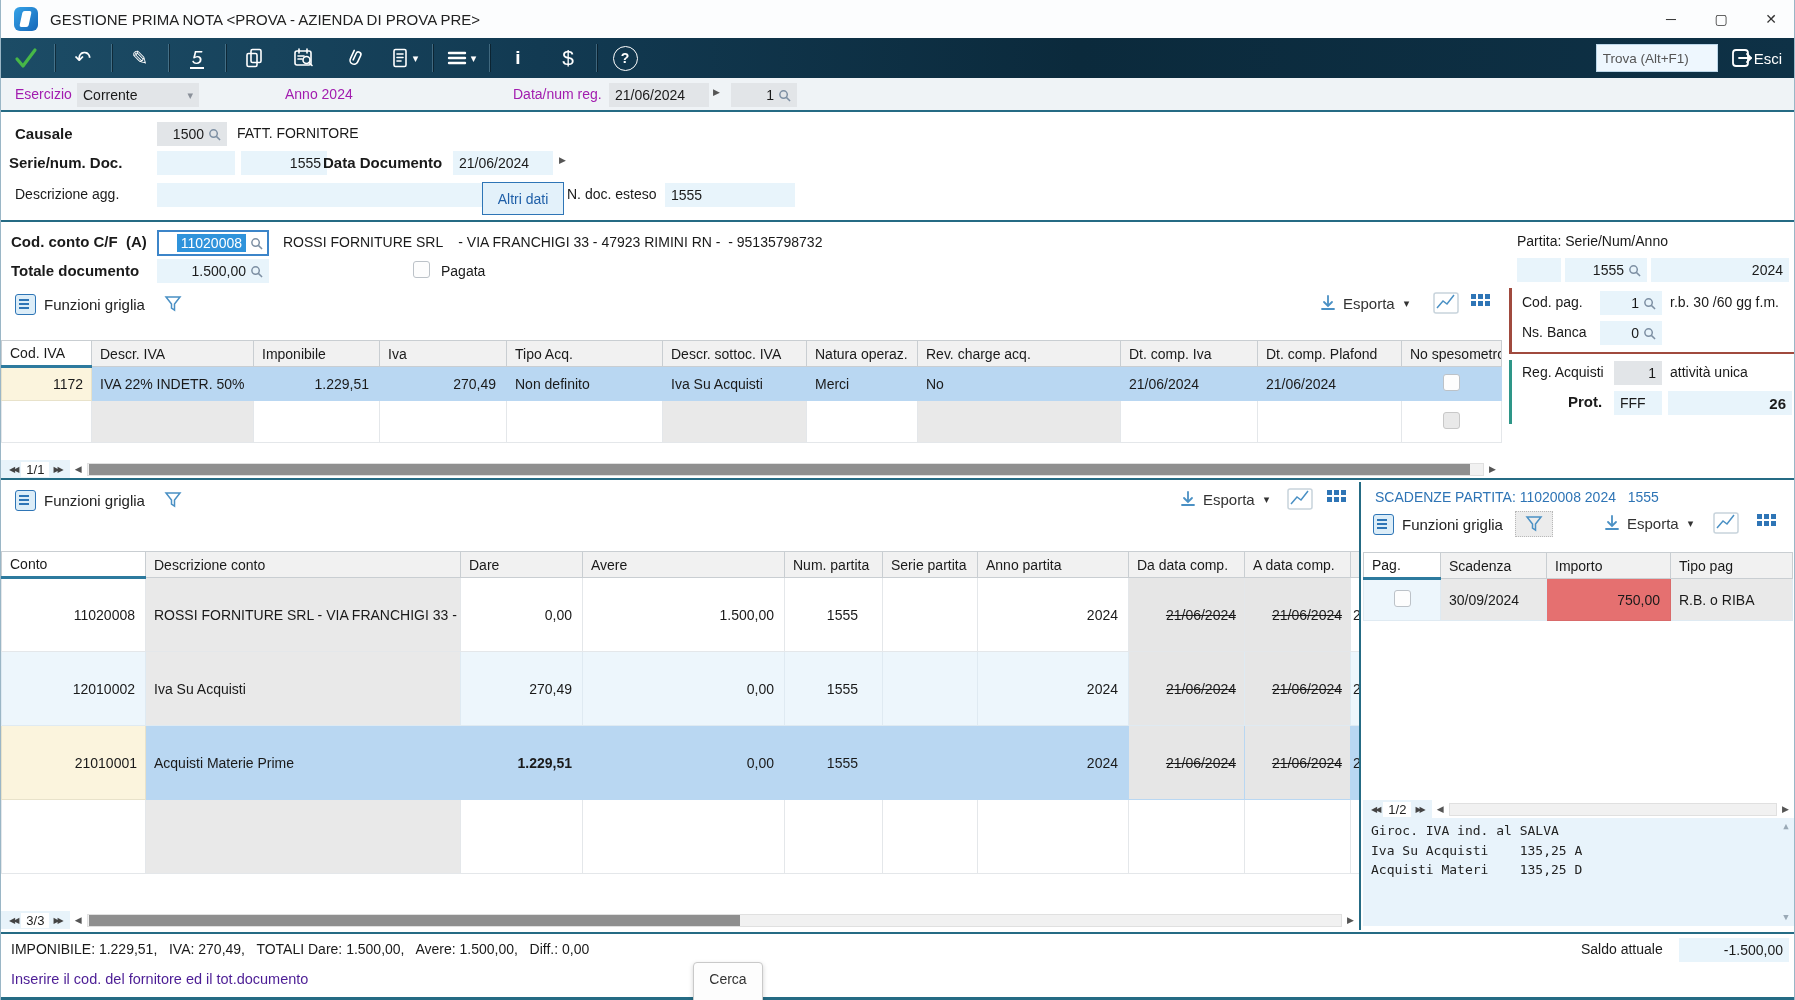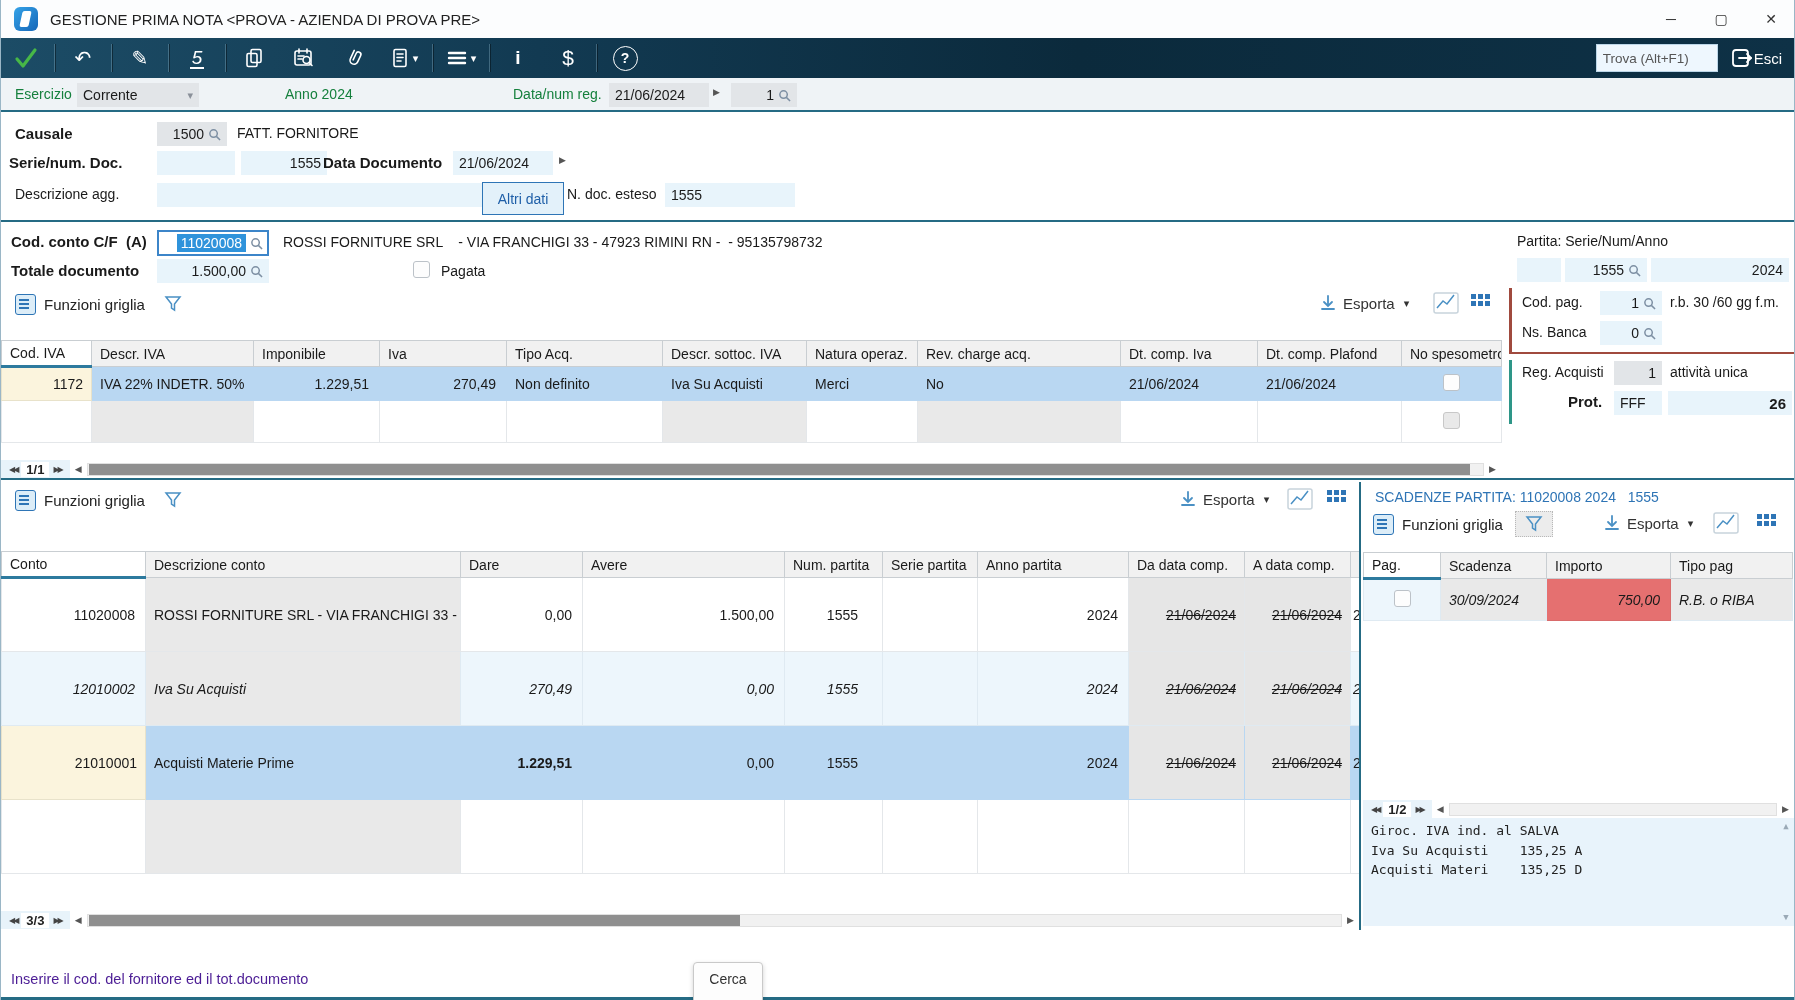--- a/index.html
+++ b/index.html
@@ -2,21 +2,21 @@
 <html><head>
 <meta charset="utf-8">
 <style>
   html,body{margin:0;padding:0;background:#cfd6dc;}
   #app{position:relative;width:1795px;height:1000px;background:#ffffff;overflow:hidden;
        font-family:"Liberation Sans",sans-serif;font-size:14px;color:#1a1a1a;
        border-left:1px solid #9ab6c6;border-right:1px solid #9ab6c6;box-sizing:border-box;}
   .abs{position:absolute;}
   .pre{white-space:pre;}
   .bold{font-weight:bold;}
-  .gray-lbl{color:#15803d;}
+  .gray-lbl{color:#a21caf;}
   
   .titlebar{left:0;top:0;width:1795px;height:38px;background:#fcfdfe;display:flex;align-items:center;}
   .logo{width:24px;height:24px;margin-left:13px;border-radius:6px;
         background:linear-gradient(135deg,#35a3e8,#1566b8);position:relative;flex:0 0 auto;}
   .logo::after{content:"";position:absolute;left:7px;top:4px;width:9px;height:16px;background:#fff;
         border-radius:2px;transform:skewX(-12deg);}
   .title-text{margin-left:12px;font-size:15px;color:#222;}
   .win-btns{margin-left:auto;display:flex;height:38px;}
   .win-btn{width:50px;height:38px;display:flex;align-items:center;justify-content:center;
         font-size:14px;color:#333;cursor:default;}
@@ -68,28 +68,28 @@
   table.tbl{border-collapse:collapse;table-layout:fixed;background:#fff;}
   .tbl th{background:#f1f1f1;border:1px solid #c9ced2;font-weight:normal;text-align:left;
         padding:2px 8px;height:20px;font-size:14px;overflow:hidden;white-space:nowrap;}
   .tbl th.active{background:#fff;border-bottom:3px solid #2d7a9e;}
   .tbl td{border:1px solid #e4e7ea;padding:2px 8px;font-size:14px;overflow:hidden;white-space:nowrap;}
   .tbl td.num{text-align:right;padding-right:10px;}
   .tbl tr.selrow td{background:#b9d7f2;border-color:#b9d7f2;}
   td.cream{background:#fbf4dd !important;border-color:#e8e2ca !important;text-align:right;}
   td.dimcell{background:#e9e9e9 !important;}
   td.strike{background:#e6e6e6 !important;text-decoration:line-through;text-align:right;}
-  tr.altrow td{background:#edf6fc;border-color:#dfeaf2;font-style:italic;}
+  tr.altrow td{background:#edf6fc;border-color:#dfeaf2;}
   td.red{background:#e57070 !important;border-color:#d96a6a !important;}
   td.bluecell{background:#b9d7f2 !important;}
   
   .pager{display:flex;align-items:center;height:18px;background:#fff;}
   .pgzone{display:flex;align-items:center;background:#e8f3fa;height:18px;padding:0 4px;}
   .pgbtn{font-size:8px;color:#444;letter-spacing:-2px;padding:0 4px;}
-  .pgnum{font-size:13px;background:#fff;padding:0 5px;color:#222;font-weight:bold;}
+  .pgnum{font-size:13px;background:#fff;padding:0 5px;color:#222;}
   .arrbtn{font-size:9px;color:#555;padding:0 5px;letter-spacing:0;}
   .track{flex:1;height:13px;background:#f1f1f1;border:1px solid #e0e0e0;box-sizing:border-box;position:relative;}
   .thumb{position:absolute;top:0;height:11px;background:#8f8f8f;}
   
   .maroon-box{border-left:3px solid #a04a3e;border-bottom:2px solid #a04a3e;box-sizing:border-box;}
   .teal-box{border-left:3px solid #2e9688;box-sizing:border-box;}
   
   .bottom-left{left:0;top:482px;width:1358px;height:448px;background:#fff;}
   .scad-panel{left:1358px;top:482px;width:437px;height:448px;background:#fff;border-left:2px solid #256b84;box-sizing:border-box;}
   .scad-title{color:#2e74b5;font-size:14px;}
@@ -612,20 +612,27 @@
       <div class="pre">Giroc. IVA ind. al SALVA</div>
       <div class="pre">Iva Su Acquisti    135,25 A</div>
       <div class="pre">Acquisti Materi    135,25 D</div>
       <div class="vscroll">
         <span>▲</span>
         <span>▼</span>
       </div>
     </div>
   </div>
 
+  <div class="abs statusbar">
+    <span class="abs pre" style="left:10px;top:7px;">IMPONIBILE: 1.229,51,   IVA: 270,49,   TOTALI Dare: 1.500,00,   Avere: 1.500,00,   Diff.: 0,00</span>
+    <span class="abs" style="left:1580px;top:7px;">Saldo attuale</span>
+    <div class="abs fld blue right" style="left:1678px;top:4px;width:110px;">
+      <span>-1.500,00</span>
+    </div>
+  </div>
 
   <div class="abs msgrow">
     <span class="abs msg" style="left:10px;top:6px;">Inserire il cod. del fornitore ed il tot.documento</span>
   </div>
 
   <div class="cerca">Cerca</div>
 
 </div>
 
 </body></html>

